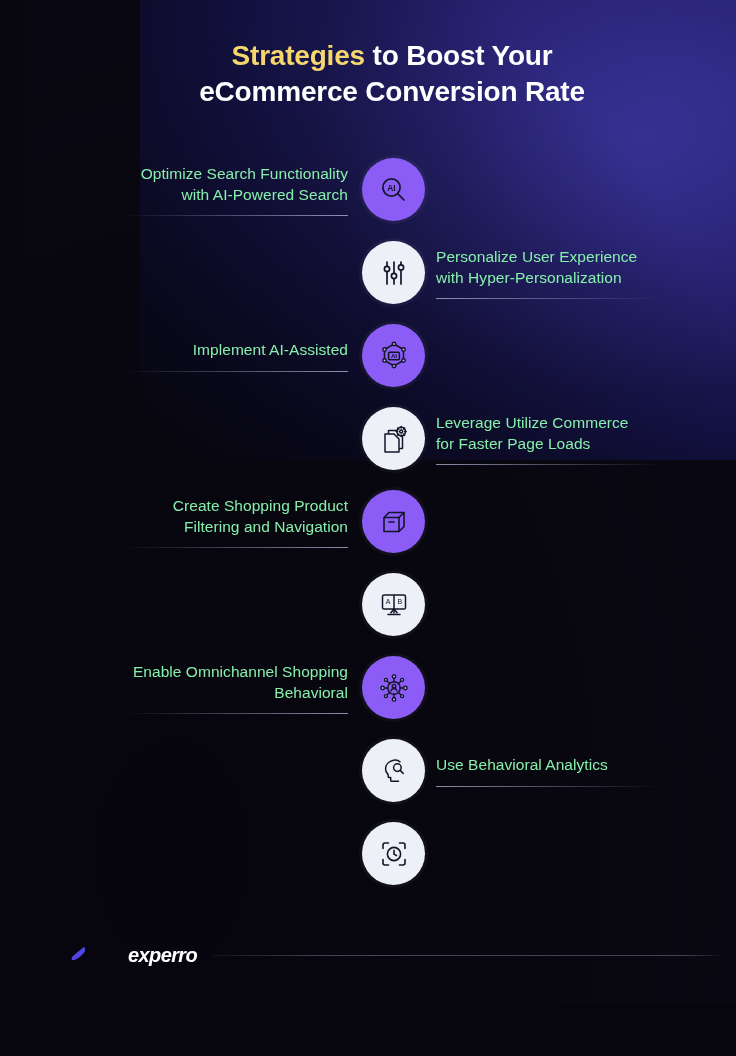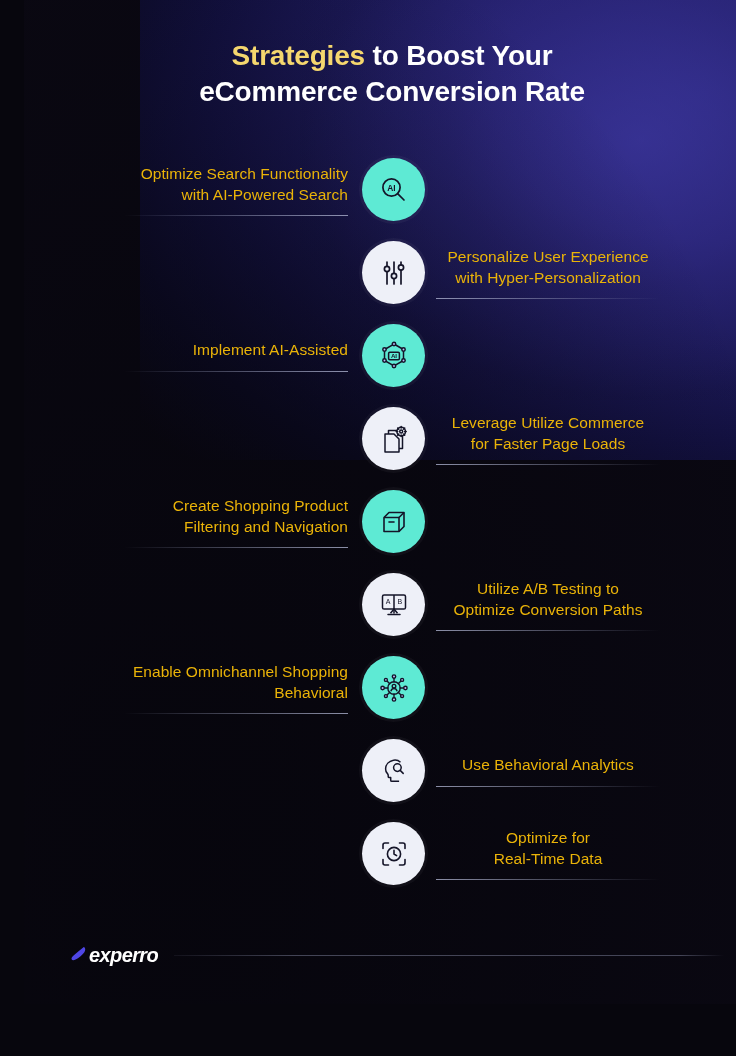--- a/index.html
+++ b/index.html
@@ -84,32 +84,32 @@
 
   .badge {
     position:absolute;
     left:338px; top:8px;
     width:63px; height:63px;
     border-radius:50%;
     display:flex; align-items:center; justify-content:center;
     flex:none;
     box-shadow:0 0 0 3px rgba(255,255,255,.04);
   }
-  .badge.lav   { background:#5eead4; }
+  .badge.lav   { background:#8b5cf6; }
   .badge.white { background:#eef0f8; }
   .badge svg { display:block; }
 
   .textblock { width:300px; padding-bottom:4px; }
-  .row.left  .textblock { padding-left:76px;  text-align:center;  }
+  .row.left  .textblock { padding-left:76px;  text-align:left;  }
   .row.right .textblock { padding-right:76px; text-align:right; }
 
   .label {
     font-size:15.5px;
     line-height:1.38;
-    color:#eab308;
+    color:#86efac;
     letter-spacing:.05px;
   }
 
   .rule { height:1px; margin-top:10px; }
   .row.right .rule {
     background:linear-gradient(to right,
         rgba(120,124,150,0) 0%,
         rgba(150,155,185,.28) 30%,
         rgba(176,181,210,.78) 100%);
   }
@@ -121,21 +121,21 @@
   }
 
   
   .footer {
     position:absolute;
     left:44px; right:36px; bottom:34px;
     height:30px;
     display:flex; align-items:center;
     z-index:4;
   }
-  .logo { display:flex; align-items:flex-end; flex:none; }
+  .logo { display:flex; align-items:flex-end; flex:none;gap:39px; }
   .logo svg { display:block; margin-right:1px; }
   .logo-text {
     font-size:20px; font-weight:bold; font-style:italic;
     color:#ffffff; letter-spacing:-0.6px;
   }
   .footer-rule {
     flex:1; height:1px; margin-left:16px;
     background:linear-gradient(to right,
         rgba(120,124,150,.10) 0%,
         rgba(150,155,185,.42) 22%,
@@ -260,25 +260,20 @@
       <div class="badge white">
         <svg width="34" height="34" viewBox="0 0 34 34" fill="none" stroke="#141428" stroke-width="1.5" stroke-linejoin="round">
           <rect x="5.5" y="7" width="23" height="14" rx="1.6"></rect>
           <line x1="17" y1="7" x2="17" y2="21"></line>
           <text x="11.2" y="16.3" font-family="Liberation Sans, sans-serif" font-size="7" fill="#141428" stroke="none" text-anchor="middle">A</text>
           <text x="22.8" y="16.3" font-family="Liberation Sans, sans-serif" font-size="7" fill="#141428" stroke="none" text-anchor="middle">B</text>
           <line x1="17" y1="21" x2="17" y2="25" stroke-linecap="round"></line>
           <line x1="11" y1="26.5" x2="23" y2="26.5" stroke-linecap="round"></line>
           <path d="M13.5 25.2L17 21l3.5 4.2"></path>
         </svg>
-      </div>
-      <div class="textblock">
-        <div class="label">Utilize A/B Testing to</div>
-        <div class="label">Optimize Conversion Paths</div>
-        <div class="rule"></div>
       </div>
     </div>
 
     <div class="row right">
       <div class="badge lav">
         <svg width="34" height="34" viewBox="0 0 34 34" fill="none" stroke="#141428" stroke-width="1.4">
           <g stroke-linecap="round">
             <line x1="17" y1="11" x2="17" y2="7"></line>
             <line x1="17" y1="23" x2="17" y2="27"></line>
             <line x1="11" y1="17" x2="7" y2="17"></line>
@@ -327,25 +322,20 @@
       <div class="badge white">
         <svg width="34" height="34" viewBox="0 0 34 34" fill="none" stroke="#141428" stroke-width="1.6" stroke-linecap="round" stroke-linejoin="round">
           <path d="M6 11.5V8a2 2 0 012-2h3.5"></path>
           <path d="M22.5 6H26a2 2 0 012 2v3.5"></path>
           <path d="M28 22.5V26a2 2 0 01-2 2h-3.5"></path>
           <path d="M11.5 28H8a2 2 0 01-2-2v-3.5"></path>
           <circle cx="17" cy="17" r="6.6"></circle>
           <path d="M17 13.4V17l2.6 1.6"></path>
         </svg>
       </div>
-      <div class="textblock">
-        <div class="label">Optimize for</div>
-        <div class="label">Real-Time Data</div>
-        <div class="rule"></div>
-      </div>
     </div>
 
   </div>
 
   <div class="footer">
     <div class="logo">
       <svg width="20" height="22" viewBox="0 0 20 22">
         <path d="M15.5 2.2 C13 4.2 9 7.4 5.6 10.6 C4 12.1 3.2 13.3 3.6 14.3 C4 15.3 5.6 15.5 7.6 14.6 C10.8 13.1 14 10.4 16.2 7.6 C17.6 5.8 17.4 3.6 16.6 2.6 C16.3 2.2 15.9 1.9 15.5 2.2 Z" fill="#4f46e5"></path>
       </svg>
       <span class="logo-text">experro</span>

